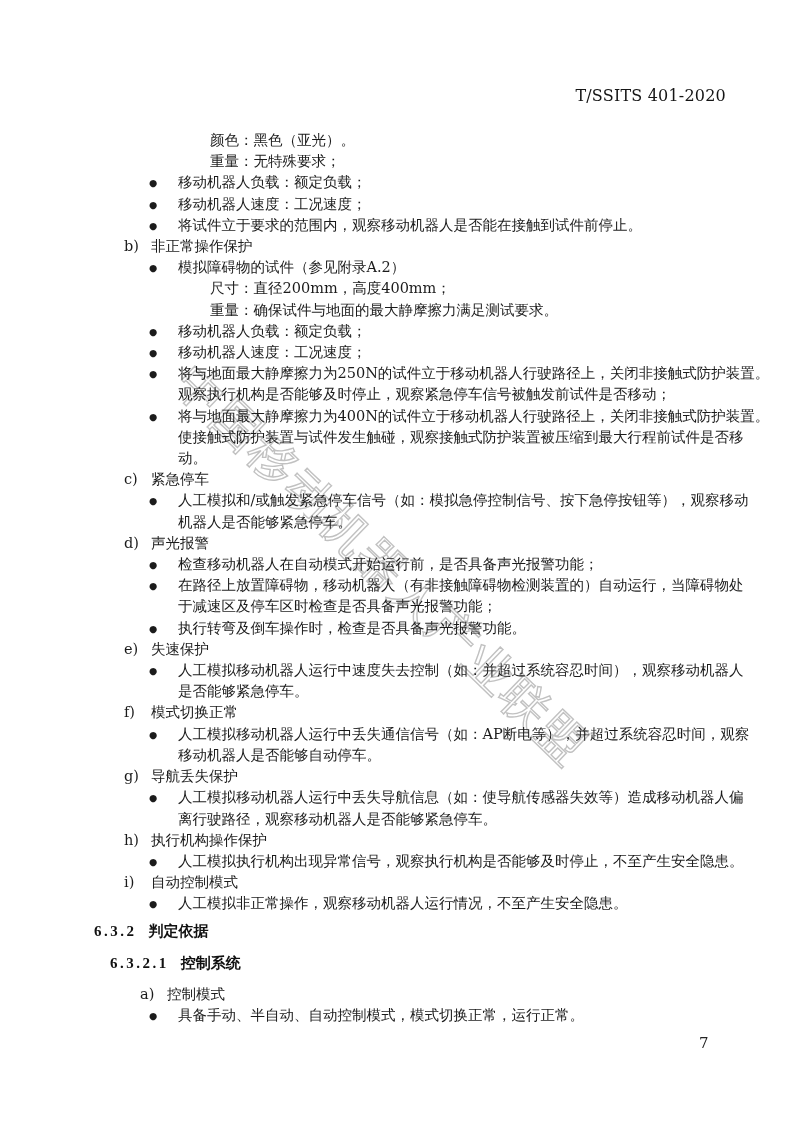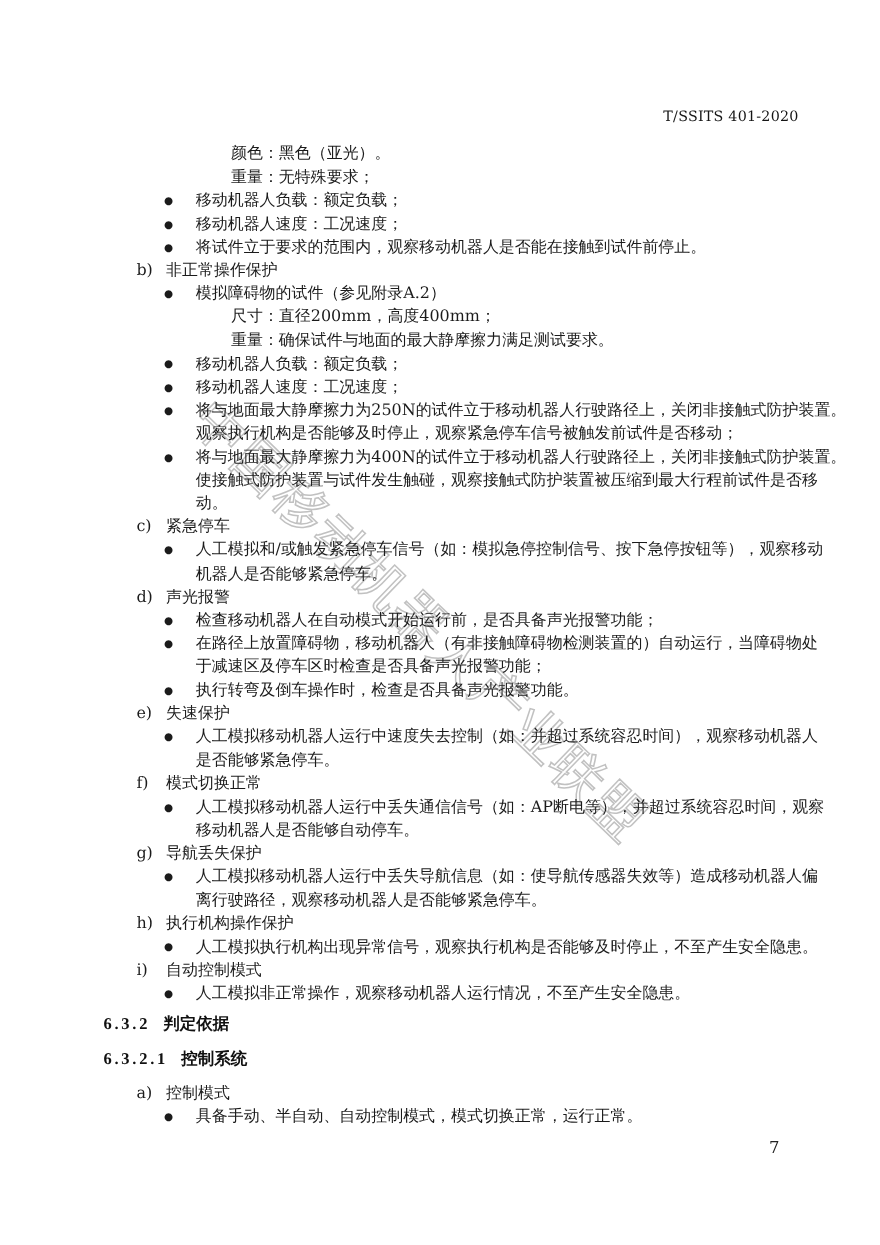--- a/index.html
+++ b/index.html
@@ -8,22 +8,22 @@
     background: #ffffff;
     position: relative;
     overflow: hidden;
     font-family: "DejaVu Serif", "Liberation Serif", serif;
     color: #1b1b1b;
   }
   .page { position: absolute; inset: 0; }
 
   .header-code {
     position: absolute;
-    top: 99px; right: 74px;
-    font-size: 13px;
+    top: 86px; right: 74px;
+    font-size: 16px;
     letter-spacing: 0.2px;
     color: #151515;
     white-space: nowrap;
   }
 
   .watermark {
     position: absolute;
     left: 201px; top: 356px;
     font-size: 48px;
     letter-spacing: 2px;
@@ -67,21 +67,21 @@
   .h-sec {
     font-family: Liberation Serif, serif;
     font-weight: bold;
     font-size: 15px;
     line-height: 22px;
     white-space: nowrap;
     color: #111;
   }
   .h-sec .hnum { letter-spacing: 2.5px; margin-right: 12px; }
   .gap-sm { margin-top: 5px; }
-  .gap-lg { margin-top: 10px; }
+  .gap-lg { margin-top: 10px; margin-left: 16px; }
 
   .page-number {
     position: absolute;
     left: 699px; top: 1034px;
     font-size: 15px;
     color: #222;
   }
 </style>
 </head>
 <body>

